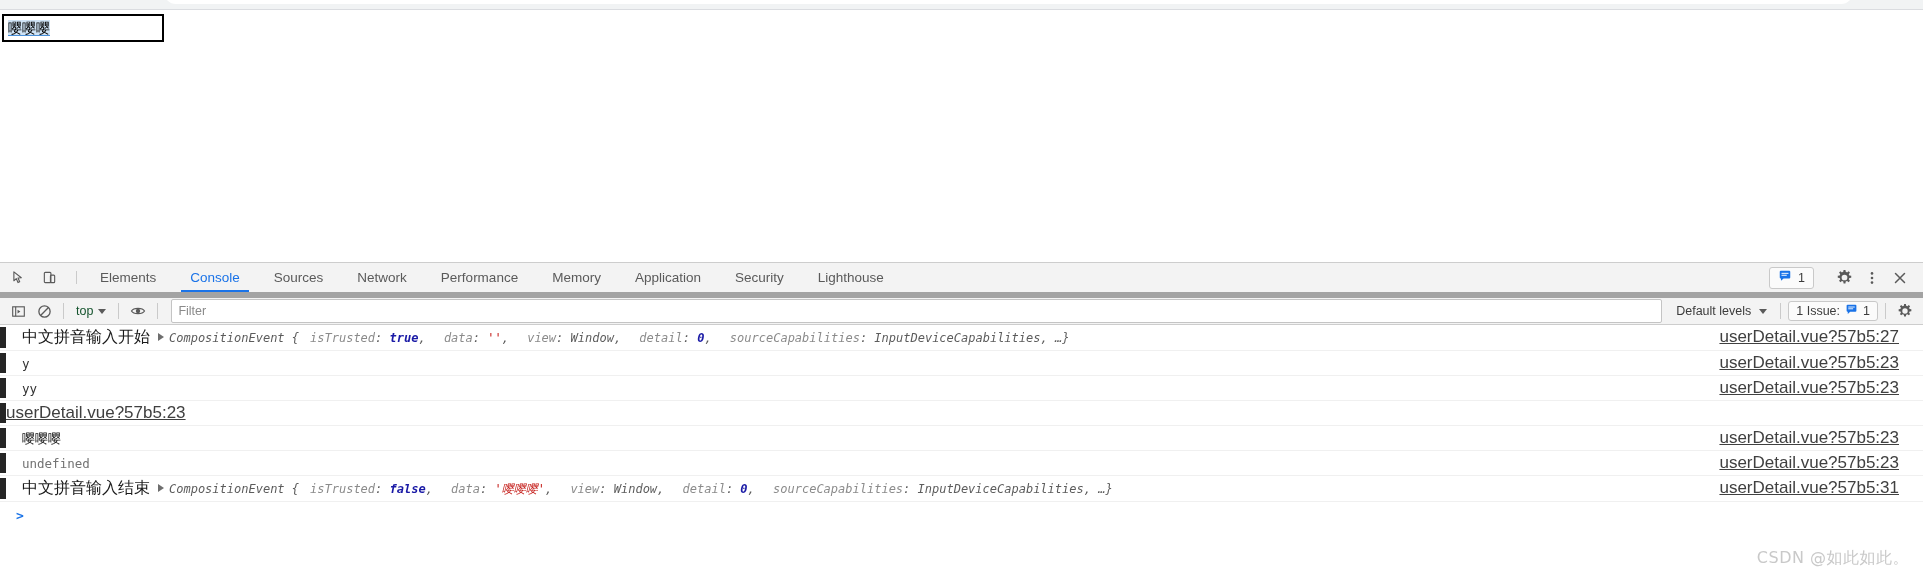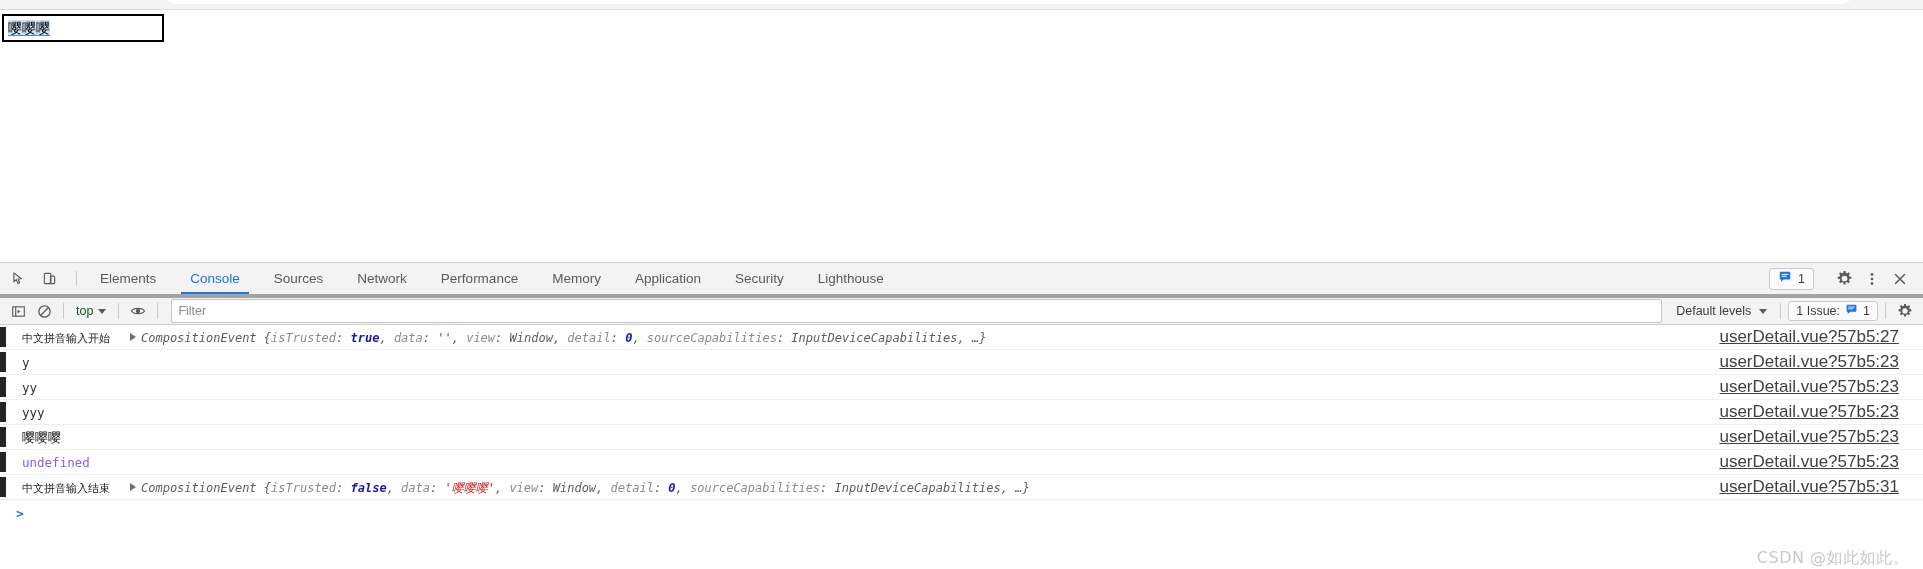--- a/index.html
+++ b/index.html
@@ -103,21 +103,21 @@
     border-top: 1px solid #cdcdcd;
     display: flex;
     flex-direction: column;
   }
 
   
   .dt-tabbar {
     height: 35px;
     min-height: 35px;
     background: #f3f3f3;
-    border-bottom: 4px solid #a3a3a3;
+    border-bottom: 6px solid #a3a3a3;
     display: flex;
     align-items: stretch;
     padding-left: 6px;
   }
   .dt-tool-icons {
     display: flex;
     align-items: center;
     gap: 4px;
     padding-right: 8px;
   }
@@ -294,62 +294,62 @@
     padding-right: 24px;
     font-family: Liberation Sans, sans-serif;
     font-size: 17px;
     color: #404040;
     text-decoration: underline;
     white-space: nowrap;
   }
 
   .zh-label {
     font-family: "DejaVu Sans", sans-serif;
-    font-size: 11px;
+    font-size: 16px;
     color: #1a1a1a;
-    margin-right: 20px;
+    margin-right: 8px;
   }
   .expand-tri {
     display: inline-block;
     width: 0; height: 0;
     border-top: 4.5px solid transparent;
     border-bottom: 4.5px solid transparent;
     border-left: 6px solid #6e6e6e;
     margin-right: 5px;
     position: relative;
     top: -1px;
   }
   .obj-dump {
     font-family: "DejaVu Sans Mono", "Liberation Mono", monospace;
     font-size: 12px;
     font-style: italic;
     color: #5c5c5c;
     white-space: nowrap;
   }
   .obj-dump .cls { color: #5c5c5c; }
-  .obj-dump .key { color: #8b8b8b; }
+  .obj-dump .key { color: #8b8b8b; margin-left: 11px; }
   .obj-dump .bool { color: #1a1aa6; font-weight: bold; }
   .obj-dump .num { color: #1a1aa6; font-weight: bold; }
   .obj-dump .str { color: #c41a16; }
   .obj-dump .plain { color: #5c5c5c; }
 
   .plain-msg {
     font-family: "DejaVu Sans Mono", "Liberation Mono", monospace;
     font-size: 12.5px;
     color: #303030;
   }
   .plain-msg.cjk {
     font-family: "DejaVu Sans", sans-serif;
     font-size: 13px;
     color: #111111;
   }
   .undef-msg {
     font-family: "DejaVu Sans Mono", "Liberation Mono", monospace;
     font-size: 12.5px;
-    color: #8b5cf6;
+    color: #737373;
   }
 
   .console-prompt {
     display: flex;
     align-items: center;
     min-height: 24px;
     padding-top: 3px;
   }
   .prompt-arrow {
     color: #1a73e8;
@@ -554,23 +554,20 @@
       <div class="console-row">
         <div class="row-gutter"></div>
         <div class="row-content">
           <span class="plain-msg">yy</span>
         </div>
         <div class="row-source">userDetail.vue?57b5:23</div>
       </div>
 
       <div class="console-row">
         <div class="row-gutter"></div>
-        <div class="row-content">
-          <span class="plain-msg">yyy</span>
-        </div>
         <div class="row-source">userDetail.vue?57b5:23</div>
       </div>
 
       <div class="console-row">
         <div class="row-gutter"></div>
         <div class="row-content">
           <span class="plain-msg cjk">嘤嘤嘤</span>
         </div>
         <div class="row-source">userDetail.vue?57b5:23</div>
       </div>

